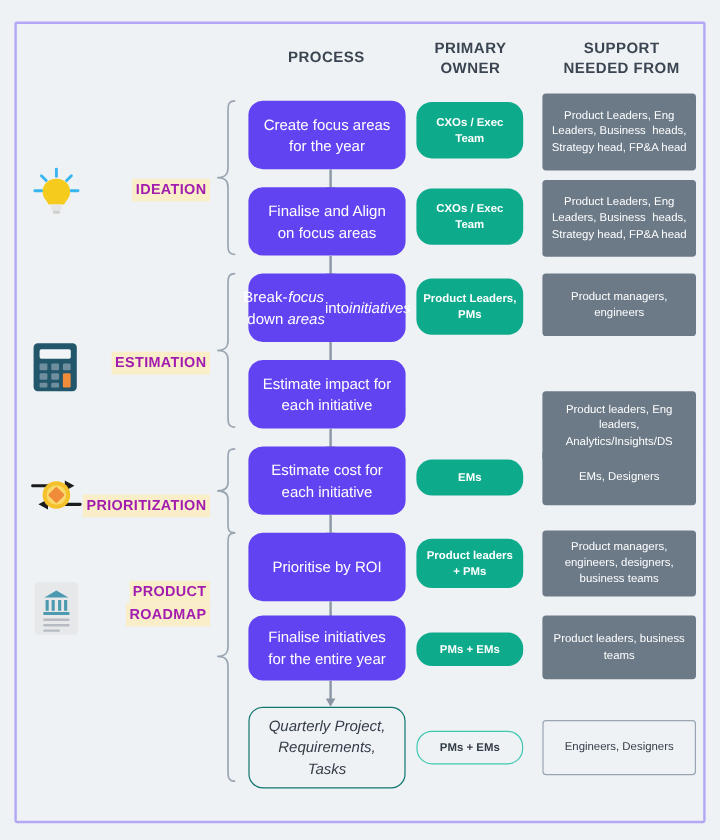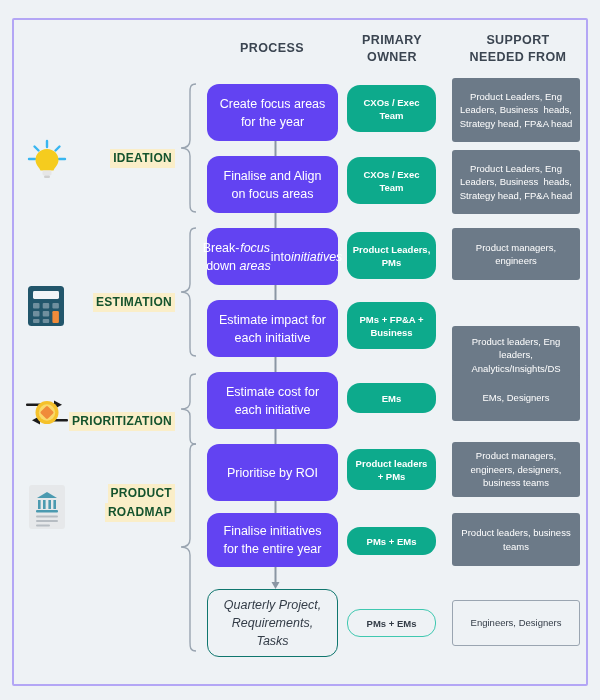--- a/index.html
+++ b/index.html
@@ -95,21 +95,21 @@
   
   .arrow { position: absolute; left: 270px; width: 11px; }
   .arrow svg { display: block; }
 
   
   .stage-label {
     position: absolute;
     font-size: 12px;
     font-weight: 700;
     letter-spacing: .3px;
-    color: #14532d;
+    color: #a21caf;
     text-align: right;
     line-height: 17px;
   }
   .stage-label span {
     background: #faeec8;
     padding: 1px 3px;
     display: inline-block;
   }
   .brace { position: absolute; }
   .icon-wrap { position: absolute; }
@@ -282,21 +282,20 @@
 
   <div class="proc" style="top:156px; height:57px;">Finalise and Align<br>on focus areas</div>
   <div class="owner" style="top:157px; height:47px;">CXOs / Exec<br>Team</div>
   <div class="support" style="top:150px; height:64px;">Product Leaders, Eng Leaders, Business&nbsp; heads, Strategy head, FP&amp;A head</div>
 
   <div class="proc" style="top:228px; height:57px;">Break-down <i>focus areas</i> into <i>initiatives</i></div>
   <div class="owner" style="top:232px; height:47px;">Product Leaders,<br>PMs</div>
   <div class="support" style="top:228px; height:52px;">Product managers,<br>engineers</div>
 
   <div class="proc" style="top:300px; height:57px;">Estimate impact for<br>each initiative</div>
-  <div class="owner" style="top:302px; height:47px;">PMs + FP&amp;A +<br>Business</div>
   <div class="support" style="top:298px; height:58px;margin-top:28px;">Product leaders, Eng<br>leaders,<br>Analytics/Insights/DS</div>
 
   <div class="proc" style="top:372px; height:57px;">Estimate cost for<br>each initiative</div>
   <div class="owner" style="top:383px; height:30px;">EMs</div>
   <div class="support" style="top:375px; height:46px;">EMs, Designers</div>
 
   <div class="proc" style="top:444px; height:57px;">Prioritise by ROI</div>
   <div class="owner" style="top:449px; height:41px;">Product leaders<br>+ PMs</div>
   <div class="support" style="top:442px; height:55px;">Product managers,<br>engineers, designers,<br>business teams</div>
 

